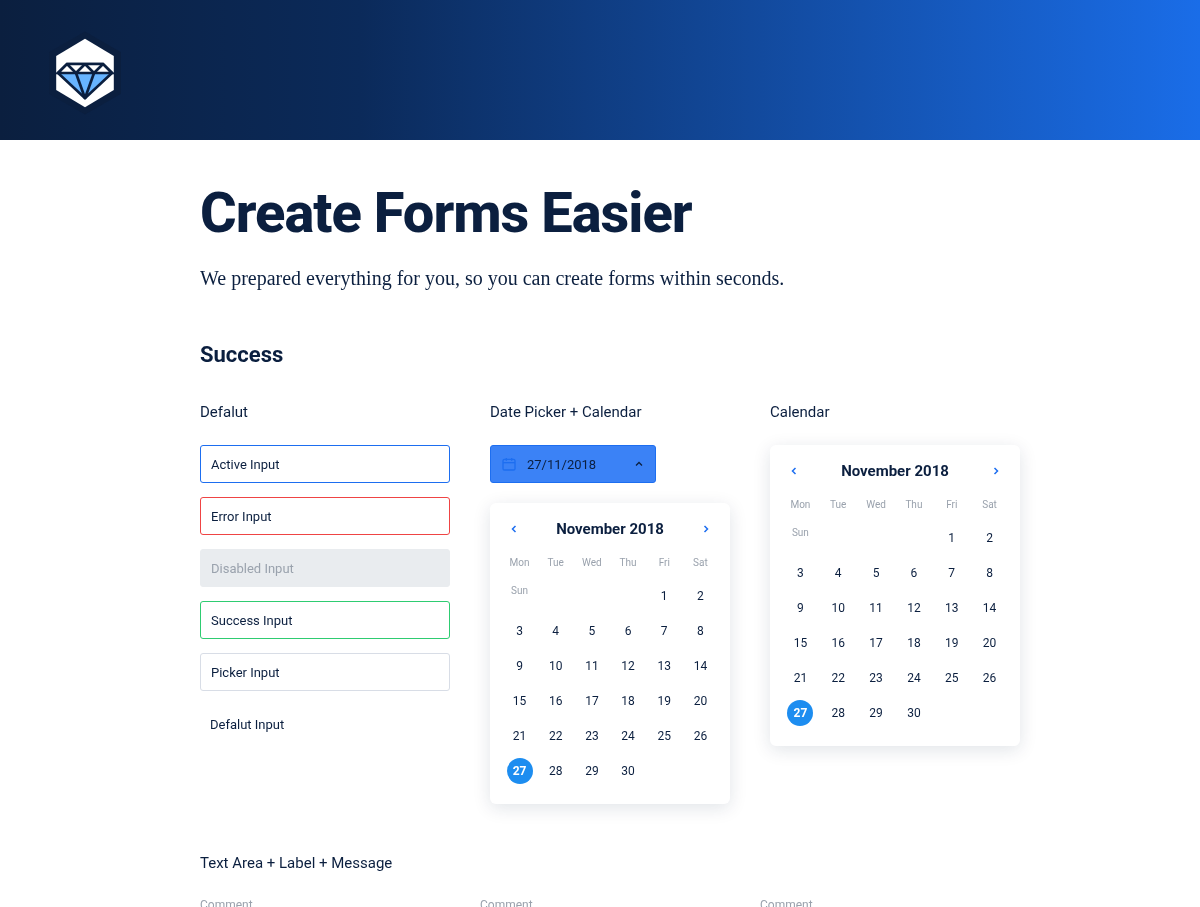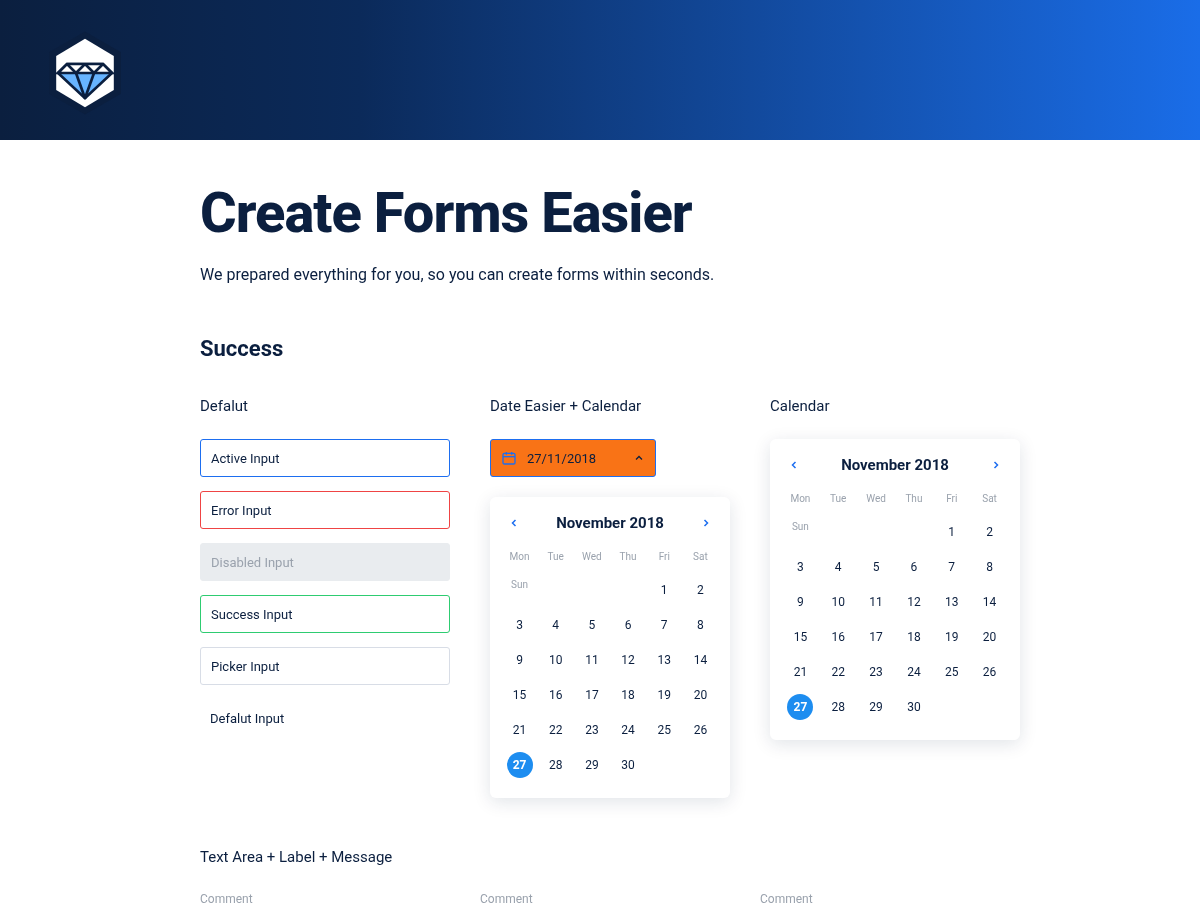--- a/index.html
+++ b/index.html
@@ -38,25 +38,26 @@
     padding: 40px 200px 0 200px;
   }
   .page-title {
     font-size: 56px;
     font-weight: 800;
     color: #0b1f3f;
     letter-spacing: -1px;
     margin-bottom: 18px;
   }
   .page-subtitle {
-    font-size: 16px;
+    font-size: 20px;
     color: #0b1f3f;
     line-height: 1.4;
     max-width: 600px;
     margin-bottom: 50px;
+    font-family: Liberation Serif, serif;
   }
   .section-heading {
     font-size: 22px;
     font-weight: 700;
     color: #0b1f3f;
     margin-bottom: 36px;
   }
   .cols {
     display: flex;
     gap: 40px;
@@ -94,21 +95,21 @@
   .input-default { border: none; }
   .dp-field {
     width: 166px;
     height: 38px;
     border: 1.5px solid #1d6ef0;
     border-radius: 3px;
     display: flex;
     align-items: center;
     padding: 0 10px;
     gap: 10px;
-    background: #f97316;
+    background: #3b82f6;
     margin-bottom: 20px;
   }
   .dp-value { flex: 1; font-size: 13px; color: #0b1f3f; }
   .calendar-card {
     background: #fff;
     border-radius: 6px;
     box-shadow: 0 4px 18px rgba(11,31,63,0.12);
     padding: 16px 14px 18px 14px;
   }
   .cal-header {
@@ -232,21 +233,21 @@
       </div>
       <div class="input-box">
         <span>Picker Input</span>
       </div>
       <div class="input-box input-default">
         <span>Defalut Input</span>
       </div>
     </div>
 
     <div class="col col-datepicker">
-      <div class="col-label">Date Easier + Calendar</div>
+      <div class="col-label">Date Picker + Calendar</div>
 
       <div class="dp-field">
         <span>
           <svg width="16" height="16" viewBox="0 0 24 24" fill="none" stroke="#1d6ef0" stroke-width="2">
             <rect x="3" y="5" width="18" height="16" rx="2"></rect>
             <line x1="3" y1="10" x2="21" y2="10"></line>
             <line x1="8" y1="3" x2="8" y2="7"></line>
             <line x1="16" y1="3" x2="16" y2="7"></line>
           </svg>
         </span>

